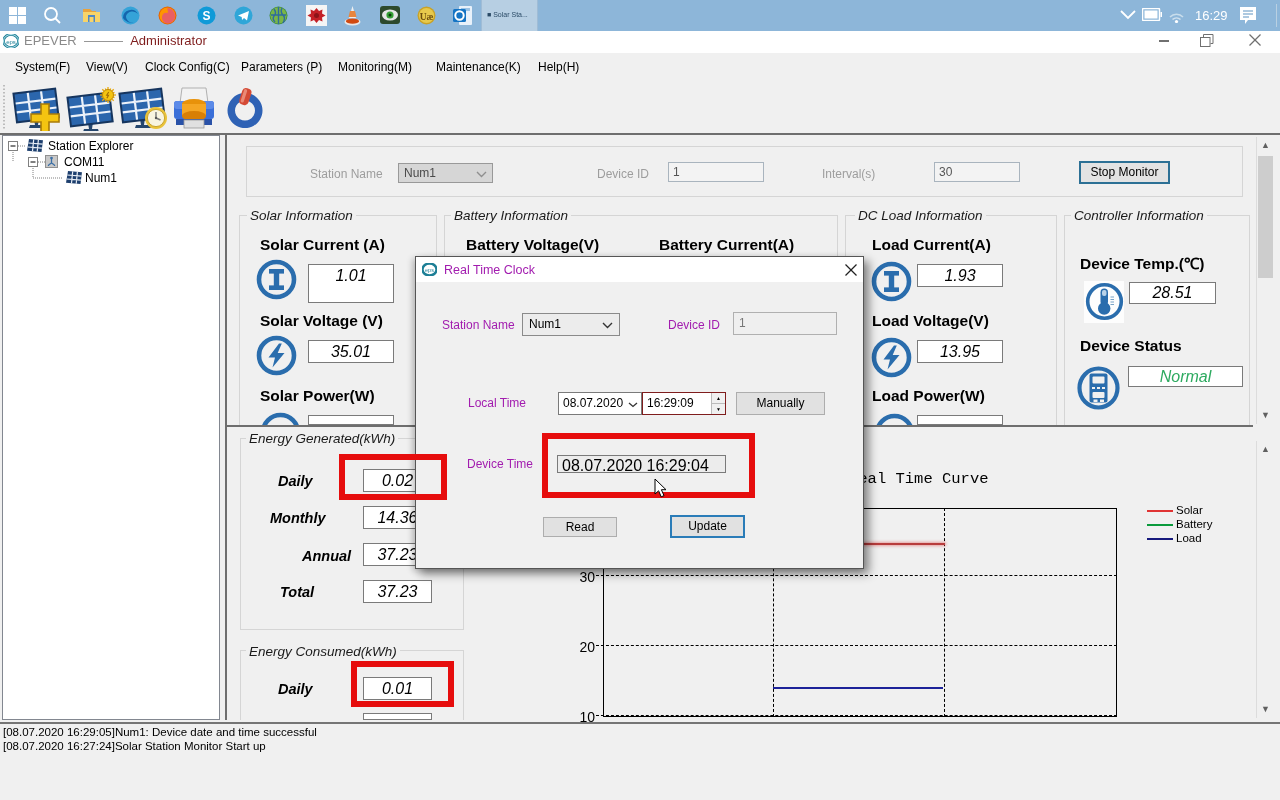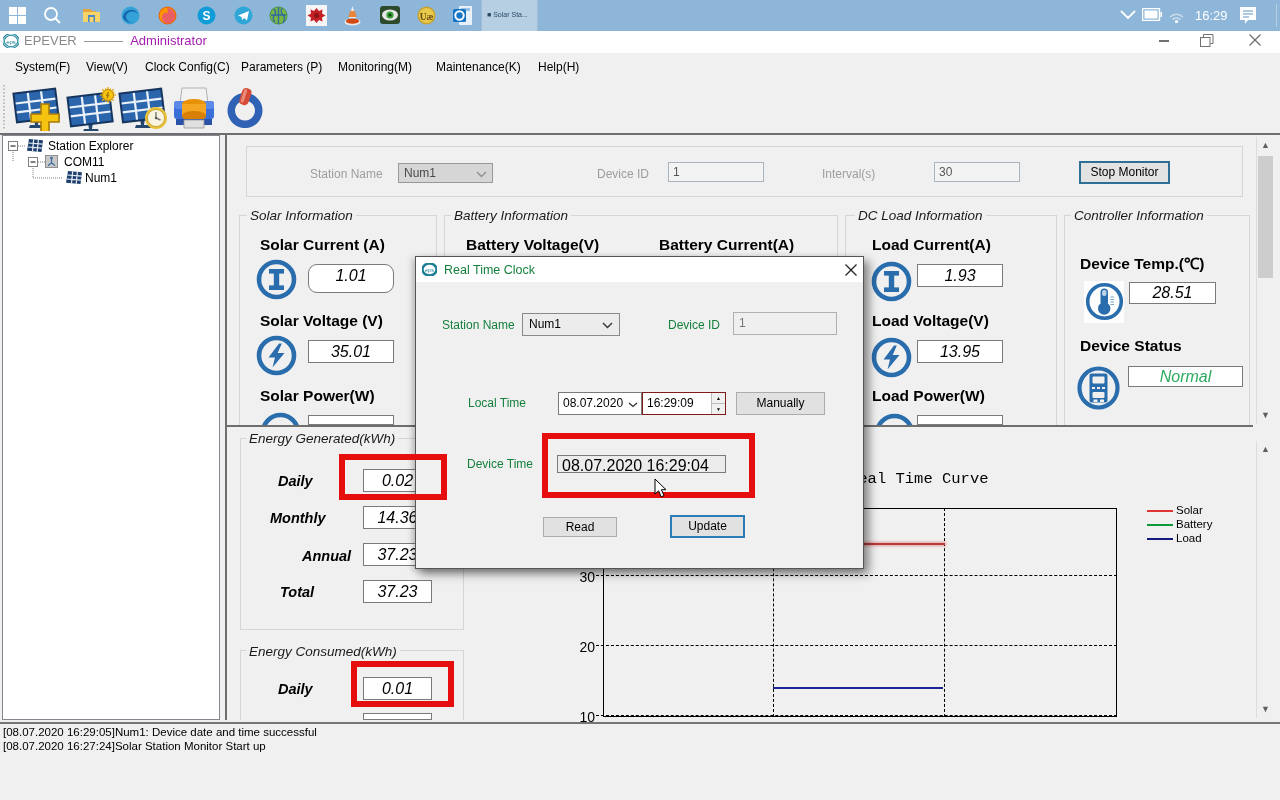--- a/index.html
+++ b/index.html
@@ -32,21 +32,21 @@
 .redbox { position:absolute; border:6px solid #e60d0d; z-index:60; }
 .cico { position:absolute; }
 
 .sbar { position:absolute; width:17px; background:#f0f0f0; border-left:1px solid #dcdcdc; }
 .sarr { position:absolute; left:0; width:17px; height:17px; background:#f0f0f0; color:#606060; font-size:9px; text-align:center; line-height:17px; }
 .sthumb { position:absolute; left:1px; width:15px; background:#cdcdcd; }
 
 #dialog { left:415px; top:256px; width:449px; height:313px; background:#f0f0f0; border:1px solid #555; box-shadow:5px 5px 9px rgba(0,0,0,0.45), -3px 2px 6px rgba(0,0,0,0.18); z-index:40; }
 #dlgtitle { position:absolute; left:0; top:0; width:100%; height:25px; background:#fff; }
 .btn { position:absolute; background:#e1e1e1; border:1px solid #adadad; font-size:12px; color:#000; text-align:center; }
-.dlab { position:absolute; font-size:12px; color:#15803d; white-space:nowrap; }
+.dlab { position:absolute; font-size:12px; color:#a21caf; white-space:nowrap; }
 
 .dashh { position:absolute; height:0; border-top:1px dashed #000; }
 .dashv { position:absolute; width:0; border-left:1px dashed #000; }
 .ylab { position:absolute; font-size:14px; color:#000; width:22px; text-align:right; }
 </style>
 </head>
 <body>
 
 <div class="abs" id="taskbar">
   <svg style="position:absolute;left:9px;top:7px;" width="17" height="17">
@@ -140,21 +140,21 @@
     </svg>
   <div class="sep"></div>
 </div>
 
 <div class="abs" id="titlebar"></div>
 <svg class="abs" style="left:3px;top:34px;" width="16" height="14">
     <ellipse cx="8" cy="7" rx="7.5" ry="6.5" fill="none" stroke="#1d7f96" stroke-width="2.6"></ellipse>
     <ellipse cx="8" cy="7" rx="7.5" ry="6.5" fill="none" stroke="#bfe6ee" stroke-width="1"></ellipse>
     <text x="8" y="10" font-size="6" fill="#1d7f96" text-anchor="middle" font-family="Liberation Sans">eps</text>
   </svg>
-<div class="abs" id="titletxt">EPEVER &nbsp;——— <span style="color:#a21caf">&nbsp;Administrator</span></div>
+<div class="abs" id="titletxt">EPEVER &nbsp;——— <span style="color:#7f1d1d">&nbsp;Administrator</span></div>
 <div class="abs" style="left:1159px;top:40px;width:10px;height:1.5px;background:#707070;"></div>
 <svg class="abs" style="left:1200px;top:34px;" width="15" height="13">
     <rect x="0.5" y="3.5" width="9.5" height="9" fill="none" stroke="#707070" stroke-width="1"></rect>
     <path d="M3.5,3 v-2.5 h9.5 v9 h-2.5" fill="none" stroke="#707070" stroke-width="1"></path>
   </svg>
 <svg class="abs" style="left:1249px;top:34px;" width="12" height="12">
     <line x1="0.5" y1="0.5" x2="11.5" y2="11.5" stroke="#707070" stroke-width="1.2"></line>
     <line x1="11.5" y1="0.5" x2="0.5" y2="11.5" stroke="#707070" stroke-width="1.2"></line>
   </svg>
 
@@ -309,21 +309,21 @@
 <div class="gb" style="left:239px;top:215px;width:198px;height:210px;border-bottom:none;"></div>
 <div class="gb" style="left:444px;top:215px;width:394px;height:210px;border-bottom:none;"></div>
 <div class="gb" style="left:845px;top:215px;width:212px;height:210px;border-bottom:none;"></div>
 <div class="gb" style="left:1064px;top:215px;width:186px;height:210px;border-bottom:none;"></div>
 <div class="gbtitle" style="left:247px;top:208px;">Solar Information</div>
 <div class="gbtitle" style="left:451px;top:208px;">Battery Information</div>
 <div class="gbtitle" style="left:855px;top:208px;">DC Load Information</div>
 <div class="gbtitle" style="left:1071px;top:208px;">Controller Information</div>
 
 <div class="blab" style="left:260px;top:236px;">Solar Current (A)</div>
-<div class="vbox" style="left:308px;top:264px;width:86px;height:29px;line-height:21px;border-radius:9px;">1.01</div>
+<div class="vbox" style="left:308px;top:264px;width:86px;height:39px;line-height:21px;">1.01</div>
 <div class="blab" style="left:260px;top:312px;">Solar Voltage (V)</div>
 <div class="vbox" style="left:308px;top:340px;width:86px;height:23px;line-height:21px;">35.01</div>
 <div class="blab" style="left:260px;top:387px;">Solar Power(W)</div>
 <div class="vbox" style="left:308px;top:415px;width:86px;height:10px;"></div>
 
 <div class="blab" style="left:466px;top:236px;">Battery Voltage(V)</div>
 <div class="blab" style="left:659px;top:236px;">Battery Current(A)</div>
 
 <div class="blab" style="left:872px;top:236px;">Load Current(A)</div>
 <div class="vbox" style="left:917px;top:264px;width:86px;height:23px;line-height:21px;">1.93</div>

